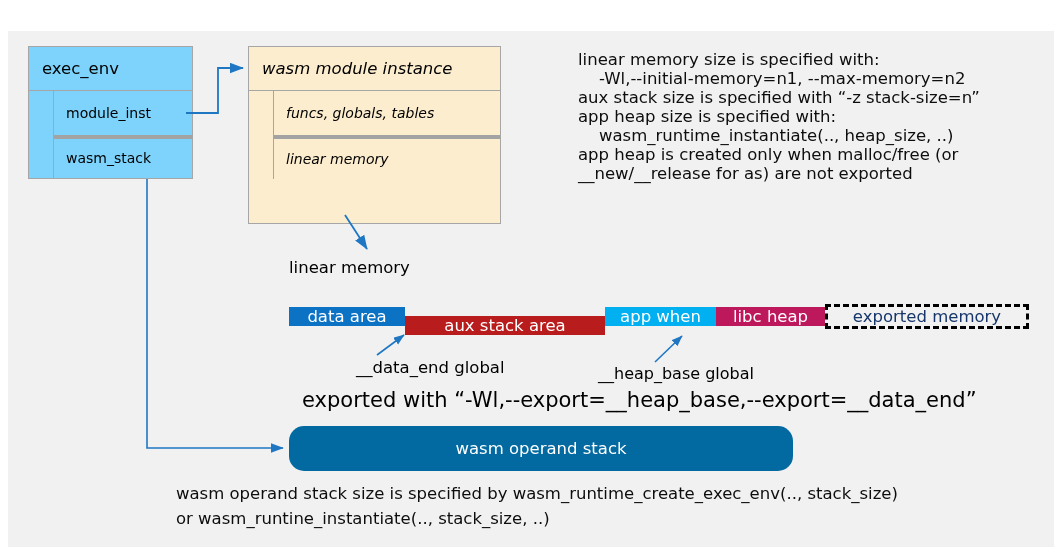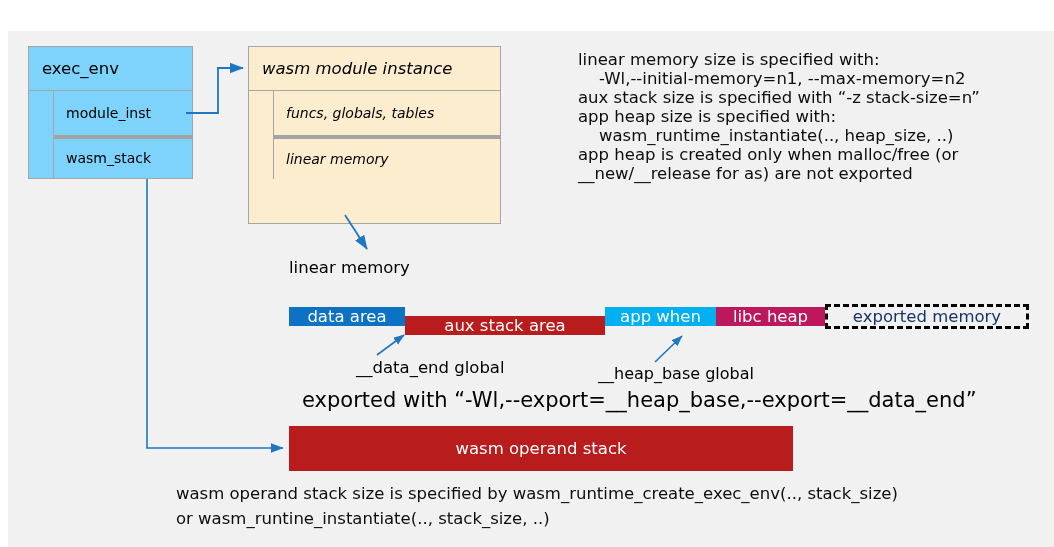--- a/index.html
+++ b/index.html
@@ -161,27 +161,28 @@
     font-size: 21px;
     white-space: nowrap;
   }
 
   
   #operand-stack {
     left: 289px;
     top: 426px;
     width: 504px;
     height: 45px;
-    background: #b91c1c;
+    background: #0369a1;
     display: flex;
     align-items: center;
     justify-content: center;
     color: #ffffff;
     font-size: 16.5px;
     white-space: nowrap;
+    border-radius: 15px;
   }
 
   
   #bottom-text {
     left: 176px;
     top: 481px;
     font-size: 16.5px;
     line-height: 25.4px;
     white-space: pre;
     color: #0d0d0d;

